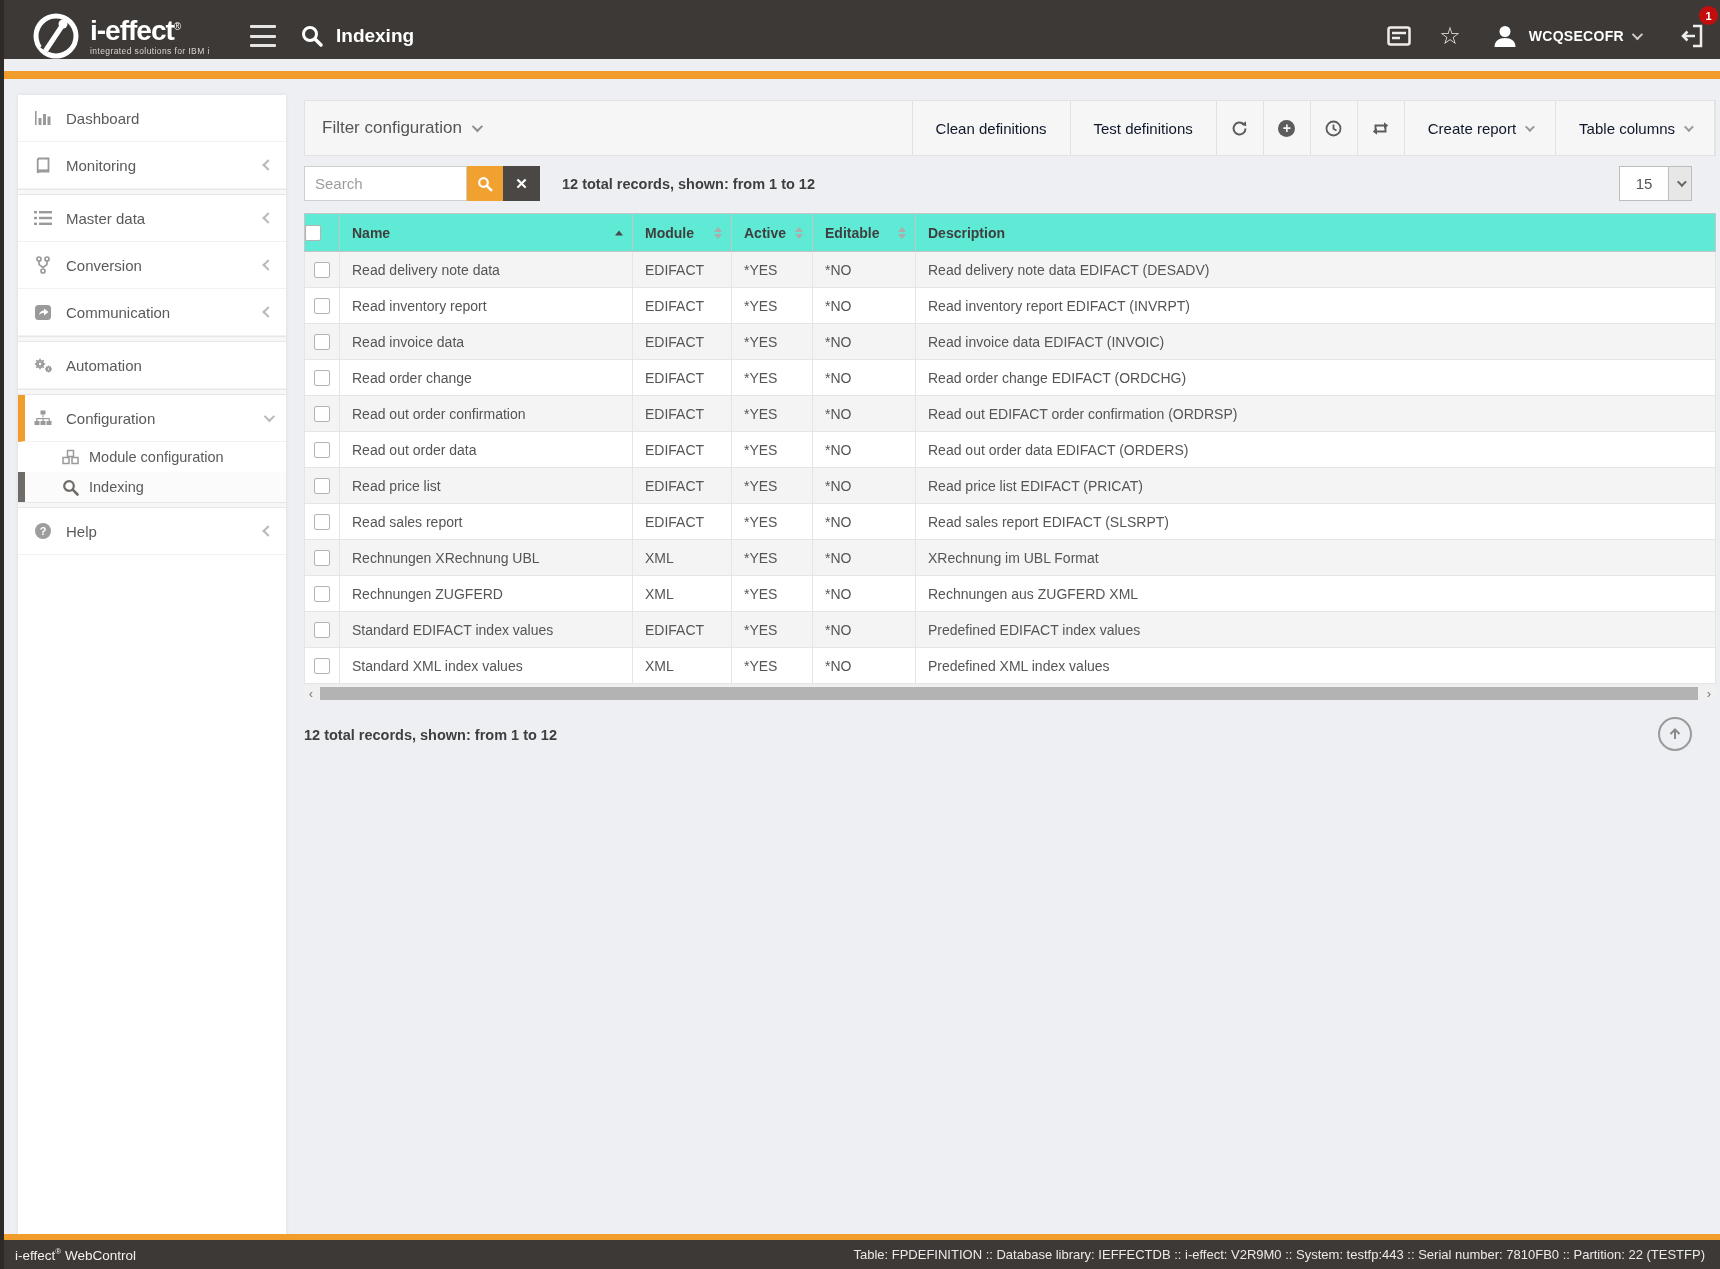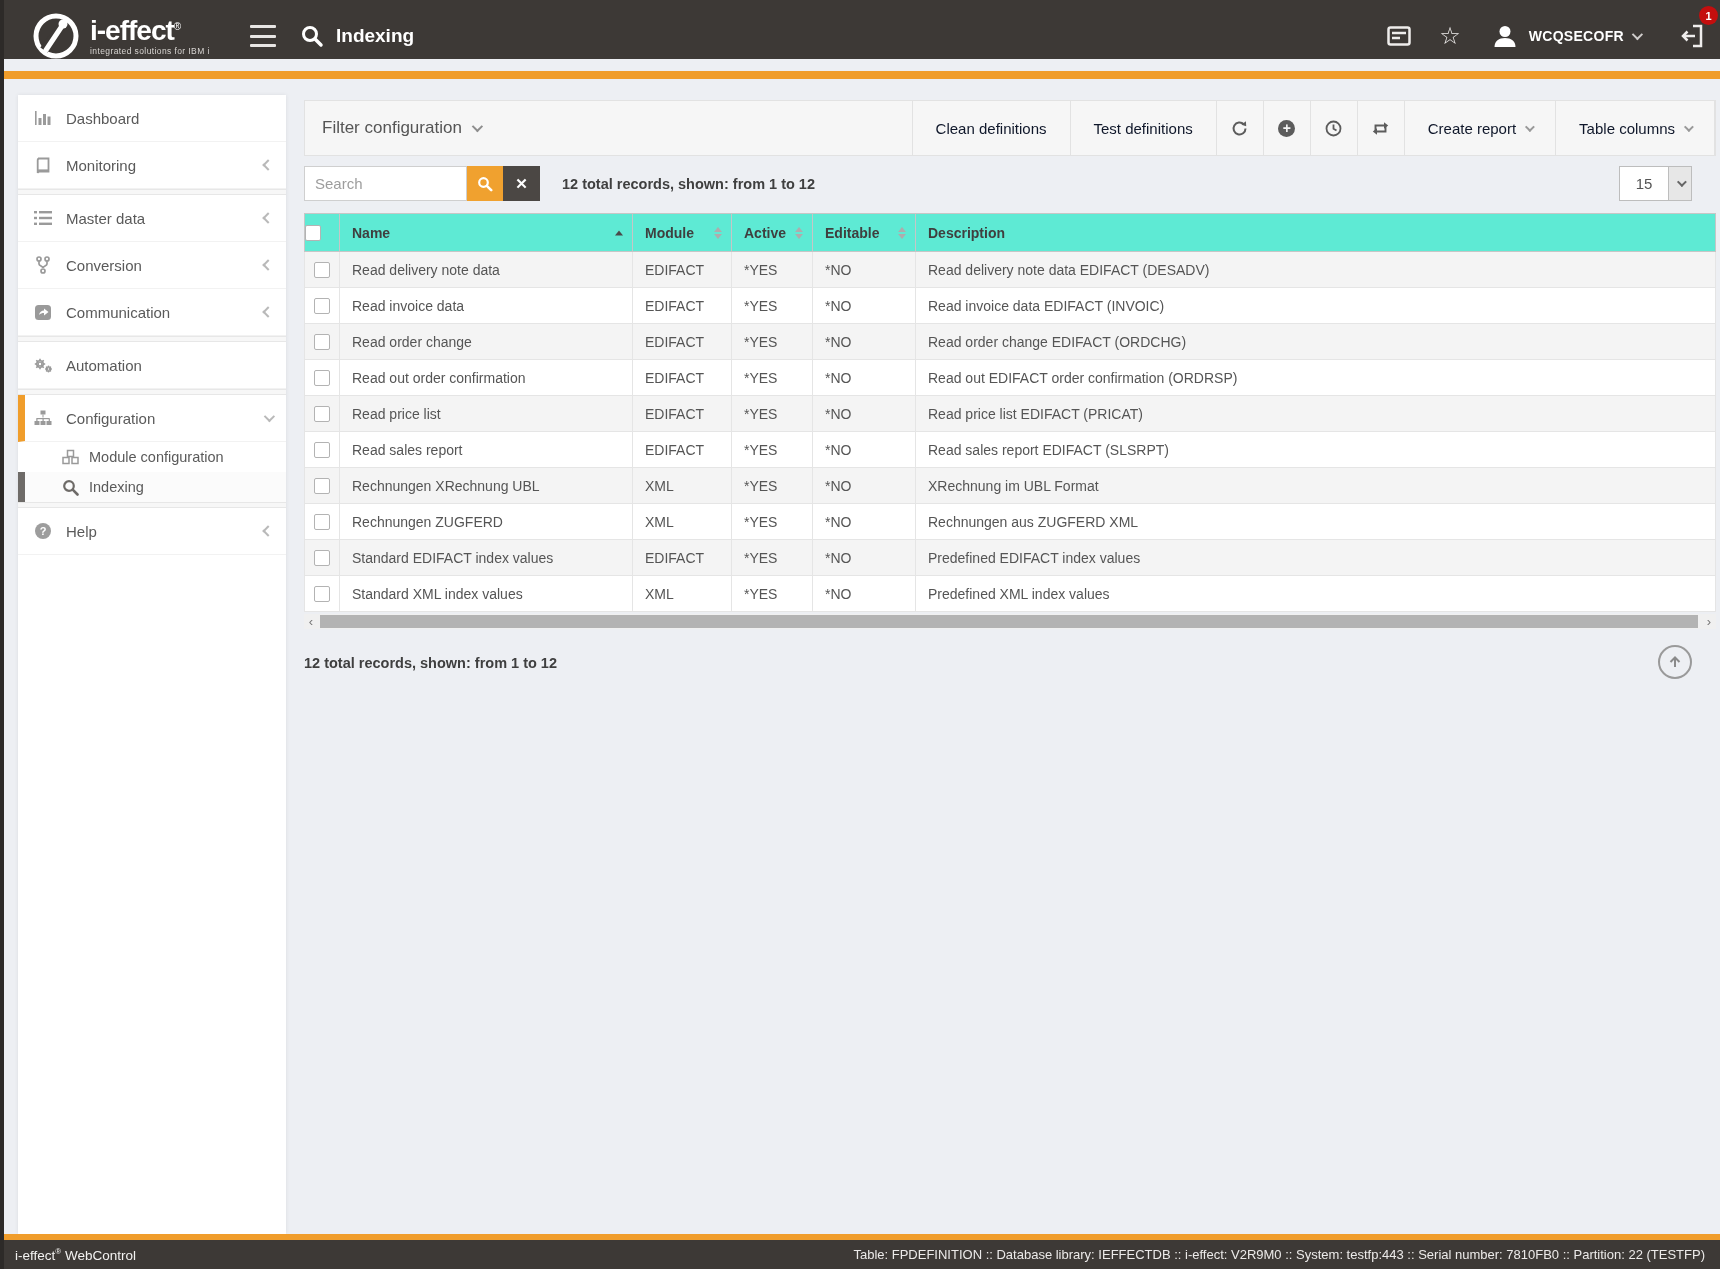--- a/index.html
+++ b/index.html
@@ -401,20 +401,28 @@
 
           <tr>
             <td class="c-cb"><span class="cbx"></span></td>
             <td>Read delivery note data</td>
             <td>EDIFACT</td>
             <td>*YES</td>
             <td>*NO</td>
             <td>Read delivery note data EDIFACT (DESADV)</td>
           </tr>
 
+          <tr>
+            <td class="c-cb"><span class="cbx"></span></td>
+            <td>Read inventory report</td>
+            <td>EDIFACT</td>
+            <td>*YES</td>
+            <td>*NO</td>
+            <td>Read inventory report EDIFACT (INVRPT)</td>
+          </tr>
 
           <tr>
             <td class="c-cb"><span class="cbx"></span></td>
             <td>Read invoice data</td>
             <td>EDIFACT</td>
             <td>*YES</td>
             <td>*NO</td>
             <td>Read invoice data EDIFACT (INVOIC)</td>
           </tr>
 
@@ -429,20 +437,28 @@
 
           <tr>
             <td class="c-cb"><span class="cbx"></span></td>
             <td>Read out order confirmation</td>
             <td>EDIFACT</td>
             <td>*YES</td>
             <td>*NO</td>
             <td>Read out EDIFACT order confirmation (ORDRSP)</td>
           </tr>
 
+          <tr>
+            <td class="c-cb"><span class="cbx"></span></td>
+            <td>Read out order data</td>
+            <td>EDIFACT</td>
+            <td>*YES</td>
+            <td>*NO</td>
+            <td>Read out order data EDIFACT (ORDERS)</td>
+          </tr>
 
           <tr>
             <td class="c-cb"><span class="cbx"></span></td>
             <td>Read price list</td>
             <td>EDIFACT</td>
             <td>*YES</td>
             <td>*NO</td>
             <td>Read price list EDIFACT (PRICAT)</td>
           </tr>
 

